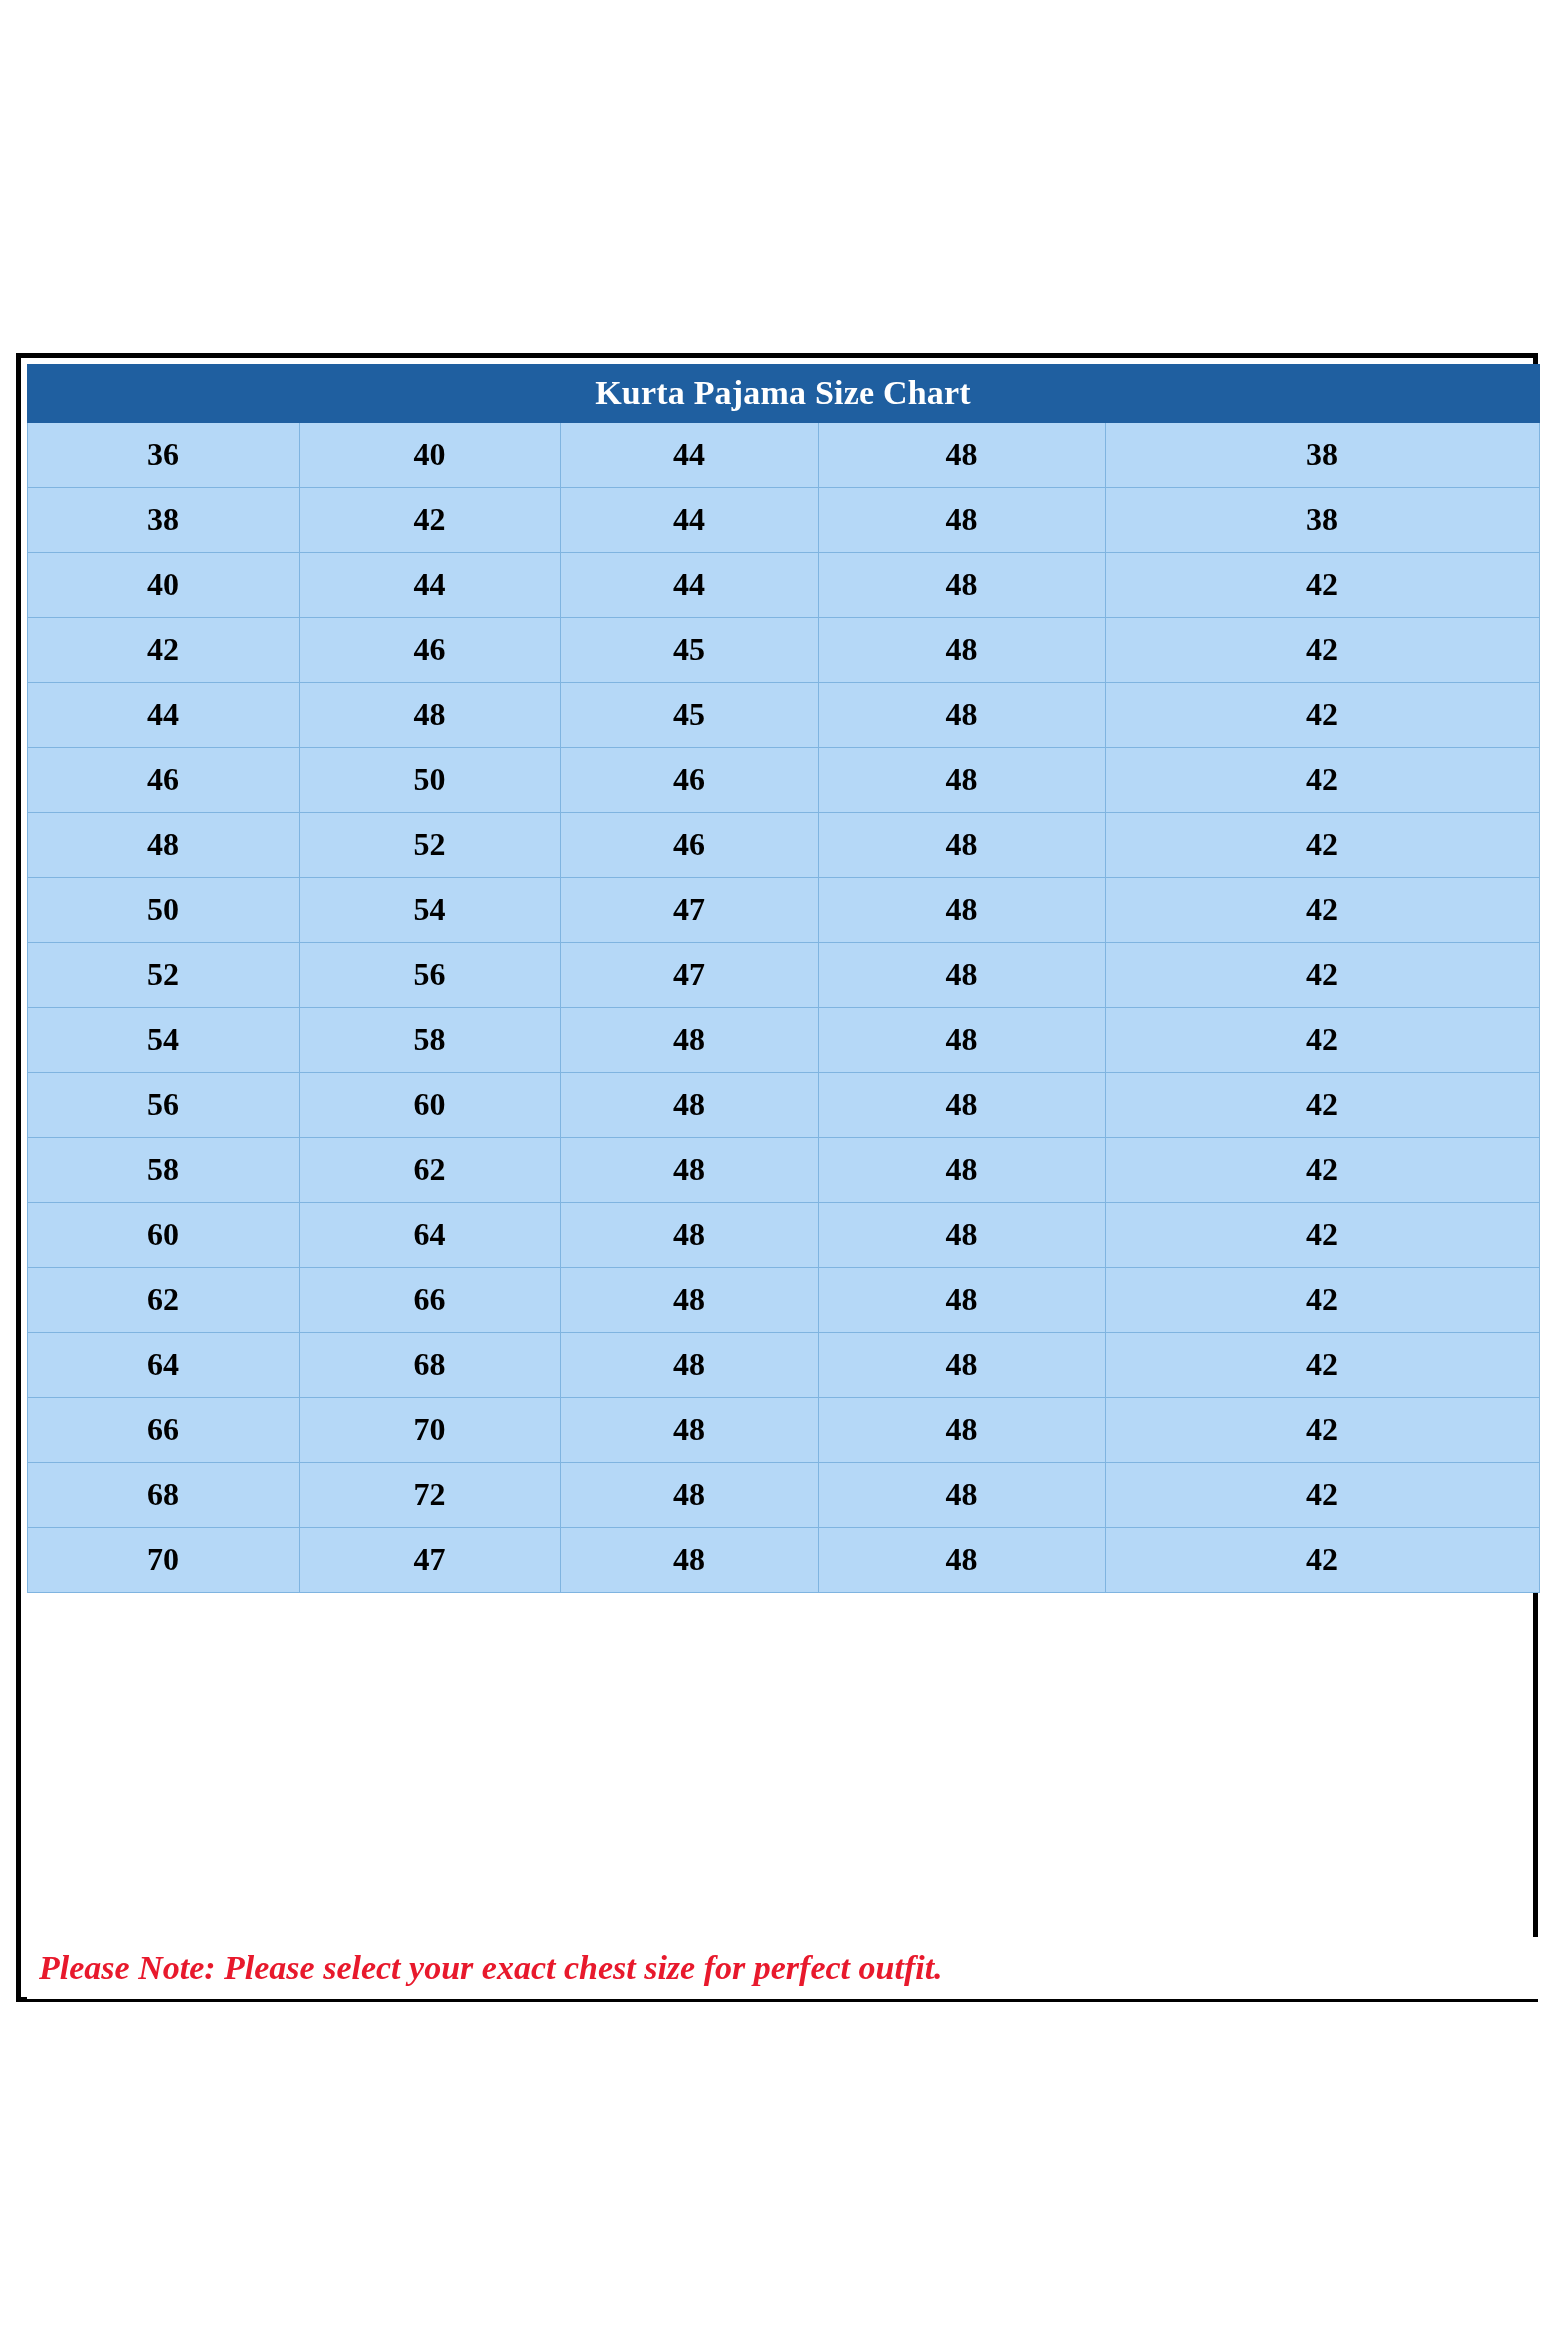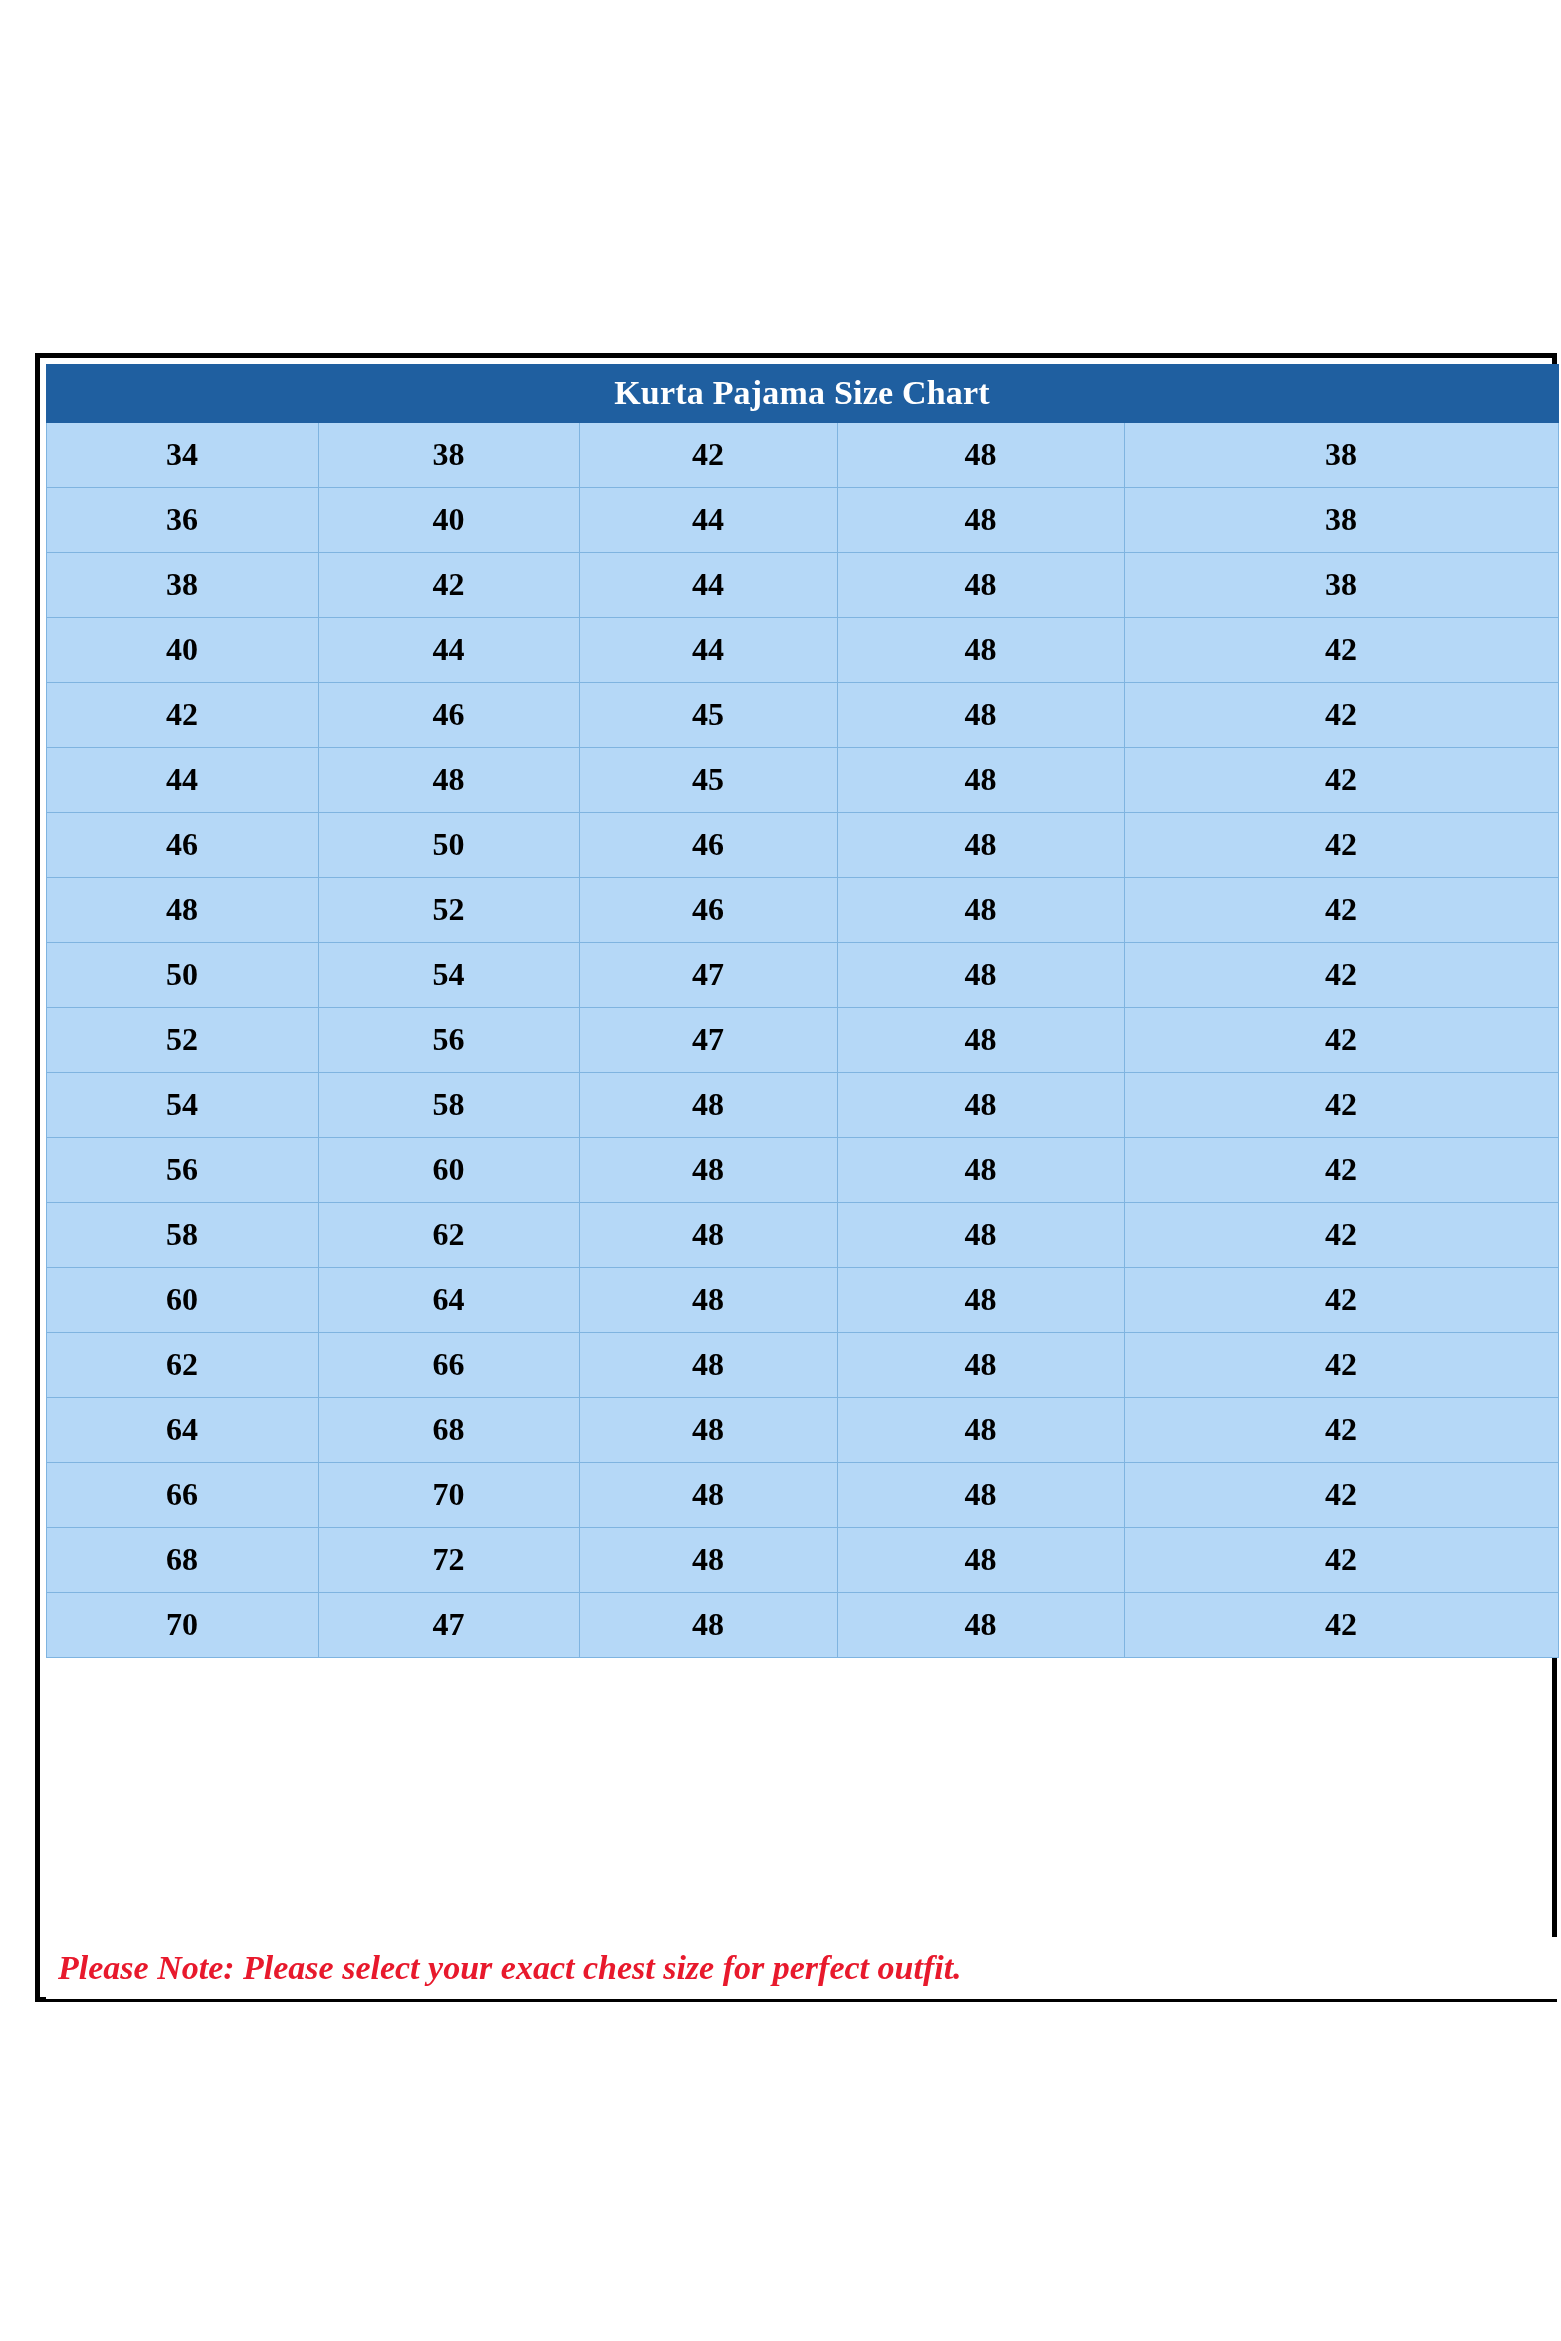--- a/index.html
+++ b/index.html
@@ -15,21 +15,21 @@
   }
   .page {
     position: relative;
     width: 1561px;
     height: 2342px;
     background: #ffffff;
   }
   
   .chart-frame {
     position: absolute;
-    left: 35px;
+    left: 16px;
     top: 353px;
     width: 1522px;
     height: 1649px;
     background: #ffffff;
     border: 5.5px solid #000000;
     box-sizing: border-box;
   }
   .chart-inner {
     position: absolute;
     left: 5.5px;
@@ -118,27 +118,20 @@
             <col class="c3">
             <col class="c4">
         </colgroup>
         <thead>
           <tr>
             <th class="title-cell" colspan="5">Kurta Pajama Size Chart</th>
           </tr>
         </thead>
         <tbody>
           <tr>
-            <td class="data-cell">34</td>
-            <td class="data-cell">38</td>
-            <td class="data-cell">42</td>
-            <td class="data-cell">48</td>
-            <td class="data-cell">38</td>
-          </tr>
-          <tr>
             <td class="data-cell">36</td>
             <td class="data-cell">40</td>
             <td class="data-cell">44</td>
             <td class="data-cell">48</td>
             <td class="data-cell">38</td>
           </tr>
           <tr>
             <td class="data-cell">38</td>
             <td class="data-cell">42</td>
             <td class="data-cell">44</td>

